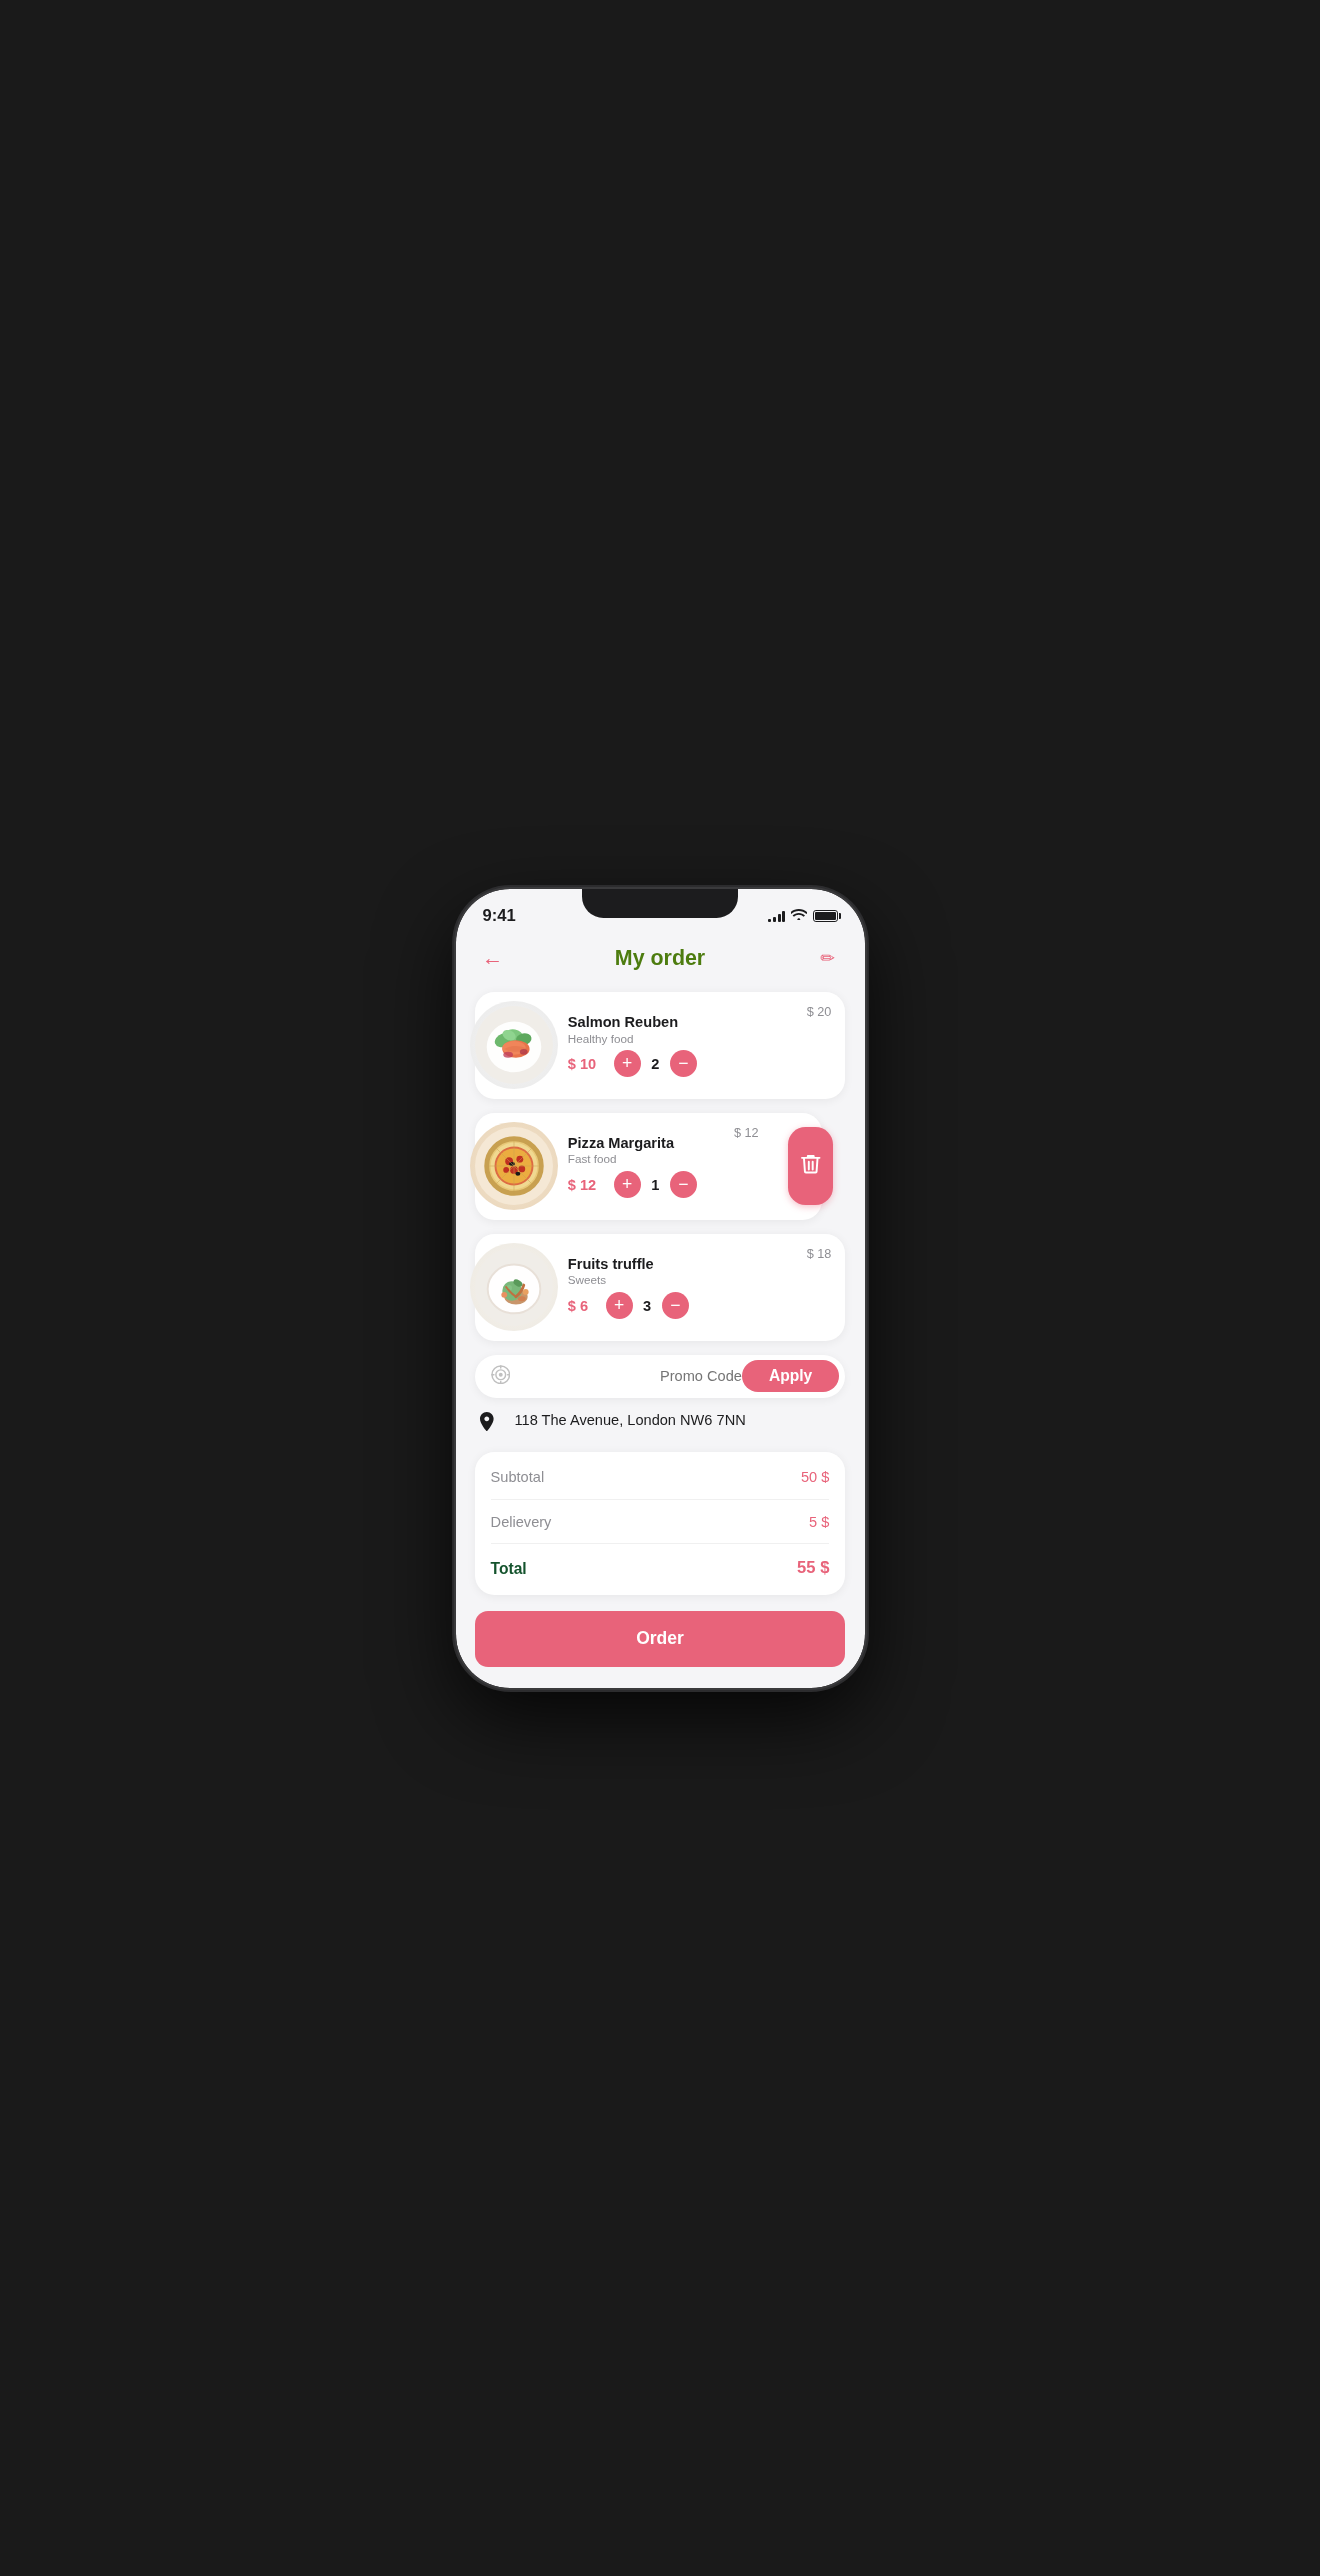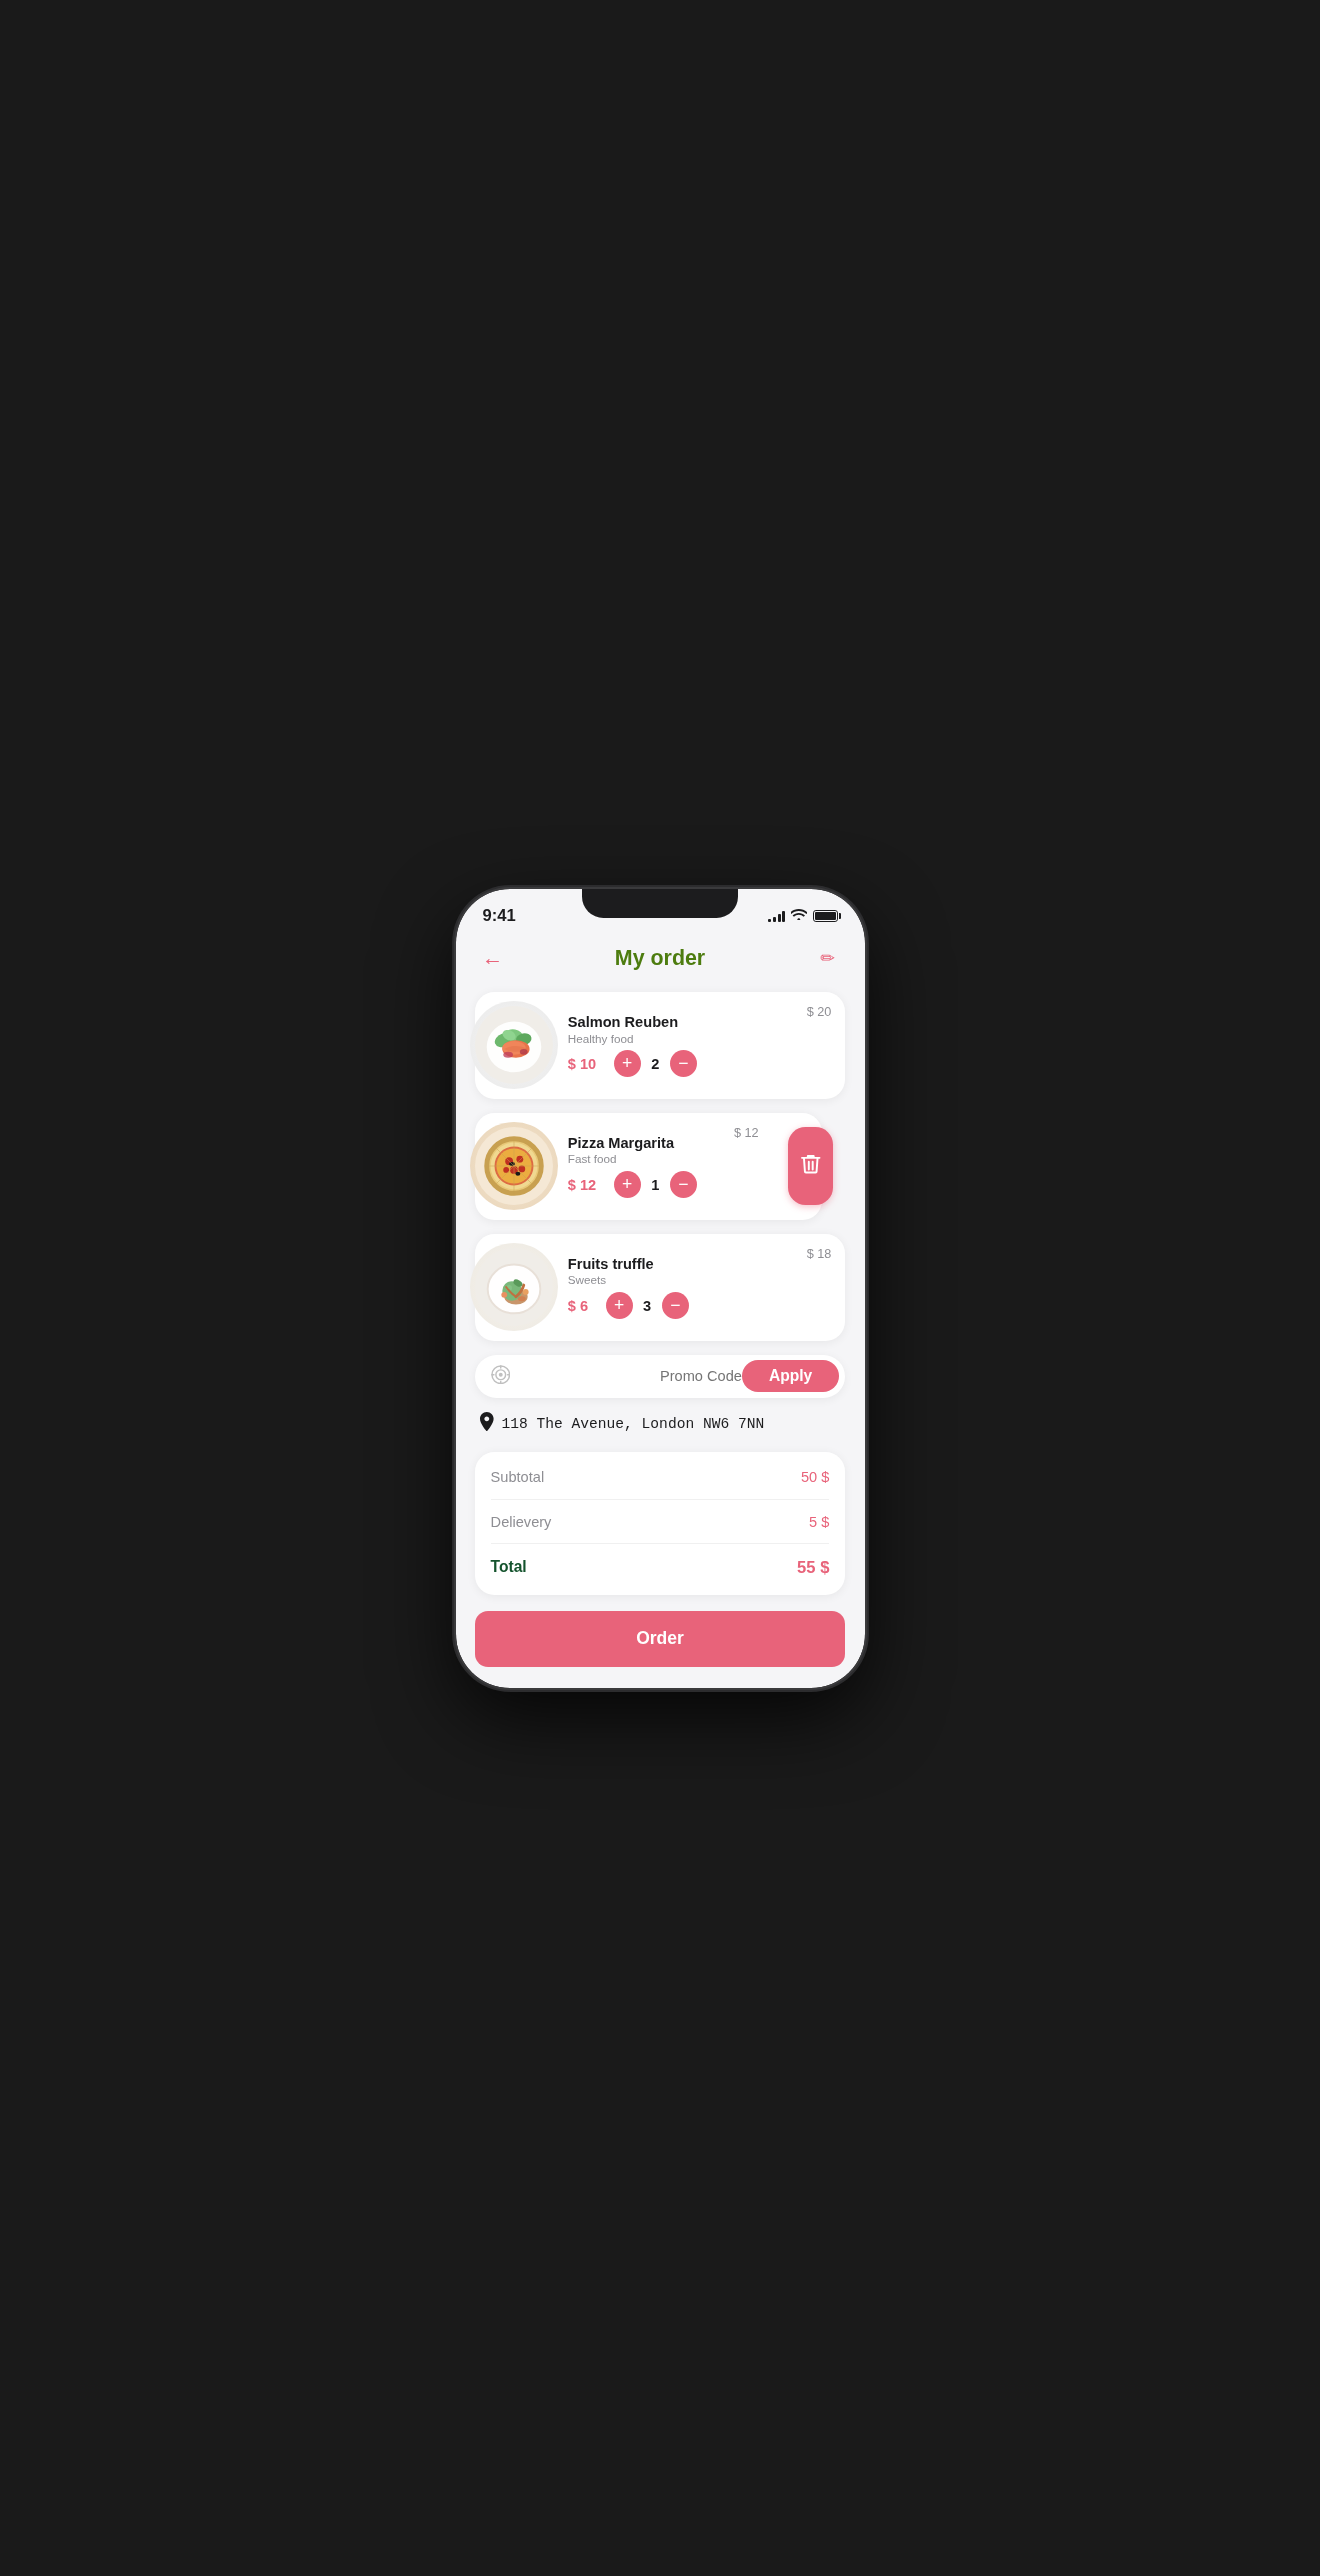--- a/index.html
+++ b/index.html
@@ -300,25 +300,24 @@
       border-radius: 23.4px;
       padding: 7px 27px;
       font-size: 15.6px;
       font-weight: 600;
       cursor: pointer;
     }
 
     
     .address-row {
       display: flex;
-      align-items: center;
-      gap: 7px;
+      align-items: flex-start;
+      gap: 20px;
       margin: 5.8px 0 15.6px;
       padding: 0 3.9px;
-      font-family: Liberation Mono, monospace;
     }
     .location-icon {
       font-size: 17.5px;
       color: #1c1c1e;
     }
     .address-text {
       font-size: 14.6px;
       color: #1c1c1e;
       font-weight: 400;
     }
@@ -327,21 +326,21 @@
     .summary-card {
       background: white;
       border-radius: 19.5px;
       padding: 3.9px 15.6px;
       margin-bottom: 15.6px;
       box-shadow: 0 1.9px 9.7px rgba(0,0,0,0.06);
     }
     .summary-row {
       display: flex;
       justify-content: space-between;
-      align-items: flex-start;
+      align-items: flex-end;
       padding: 13.6px 0;
     }
     .summary-row + .summary-row {
       border-top: 1px solid #f0f0f0;
     }
     .summary-label {
       font-size: 14.6px;
       color: #8e8e93;
     }
     .summary-label.bold {

